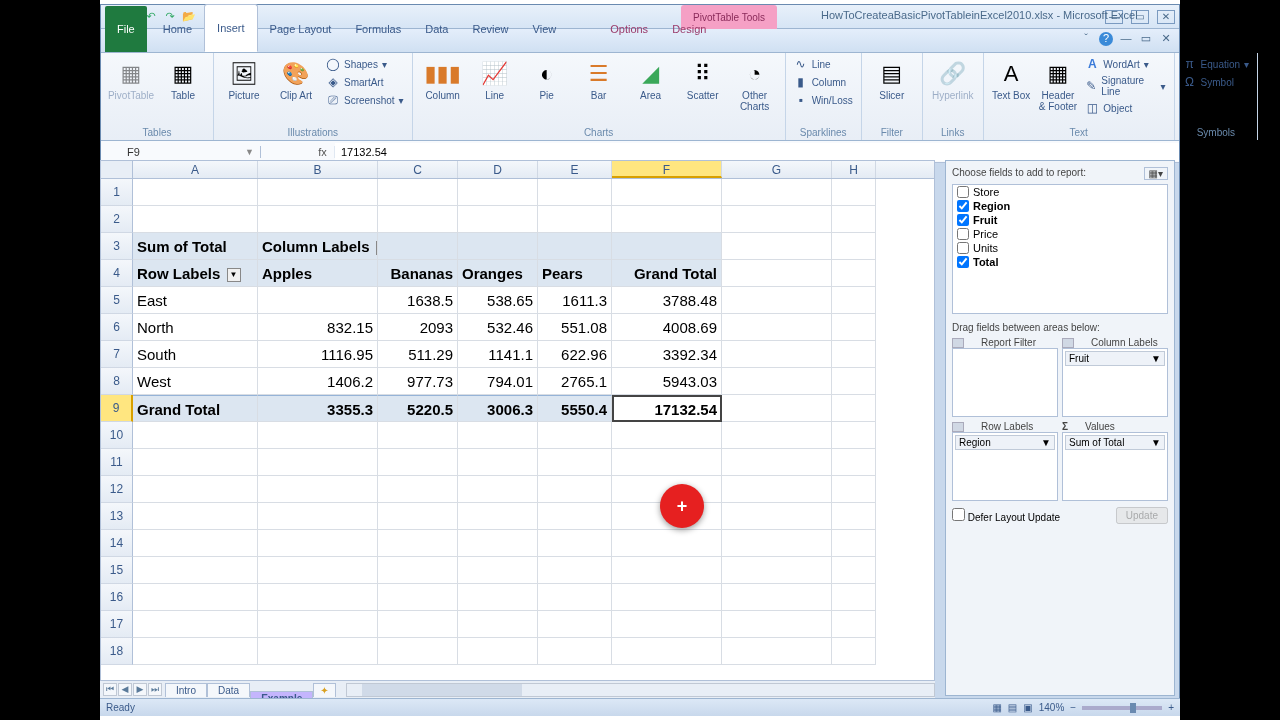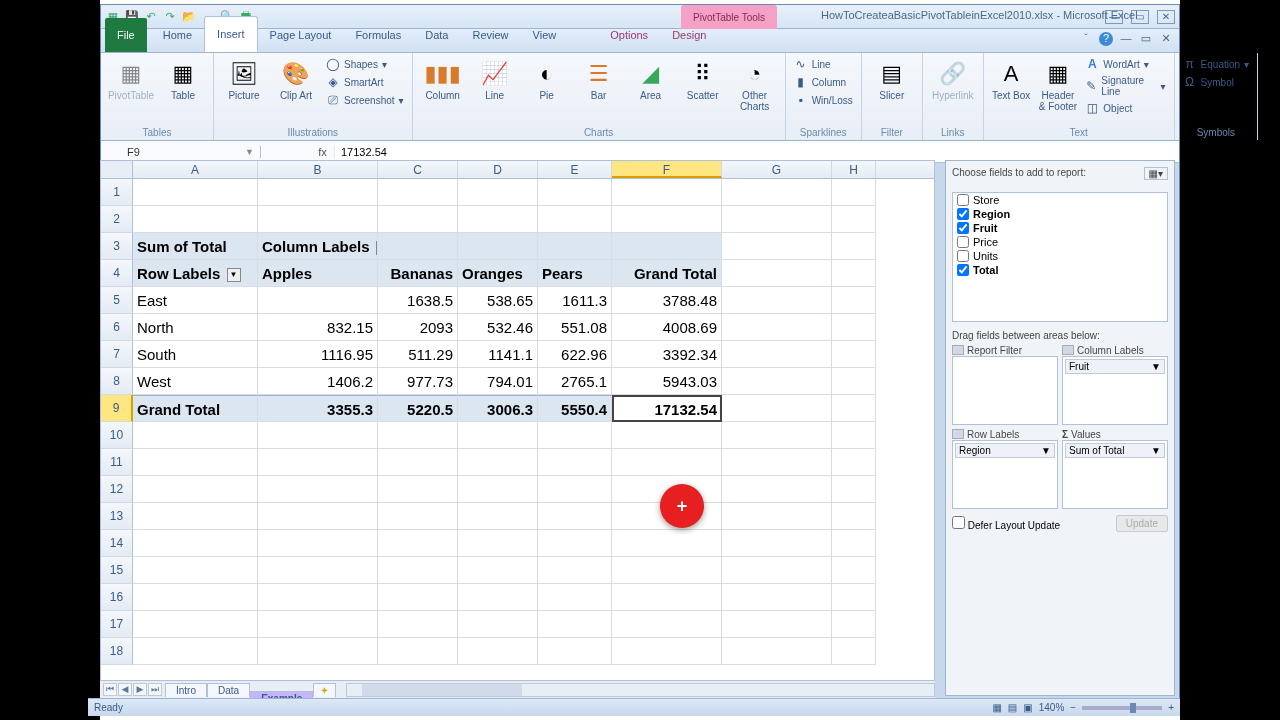--- a/index.html
+++ b/index.html
@@ -9,21 +9,21 @@
 .titlebar { height: 24px; background: linear-gradient(#e8f0fa,#d6e5f5); display: flex; align-items: center; padding: 0 4px; border-bottom: 1px solid #9db5d1; }
 .titlebar .qat { display: flex; gap: 3px; align-items: center; }
 .qat-icon { width: 16px; height: 16px; display: flex; align-items: center; justify-content: center; font-size: 11px; color: #3a6; }
 .titlebar .contextual { position: absolute; left: 580px; top: 0; height: 24px; background: #f5a0c5; color: #8a2a5a; font-size: 10px; display: flex; align-items: center; padding: 0 12px; border-radius: 3px 3px 0 0;}
 .titlebar .title { position: absolute; left: 720px; top: 4px; font-size: 11px; color: #4a6a8a; }
 .titlebar .winctl { margin-left: auto; display: flex; gap: 8px; }
 .winctl span { width: 18px; height: 14px; border: 1px solid #7a9ac0; font-size: 10px; text-align: center; line-height: 12px; color: #4a6a8a; }
 
 
 .tabs { height: 24px; background: linear-gradient(#e4eefb,#d0e0f2); display: flex; align-items: flex-end; padding-left: 4px; border-bottom: 1px solid #9db5d1; position: relative; }
-.tab { padding: 11px 12px; font-size: 11px; color: #3a5a8a; cursor: pointer; }
+.tab { padding: 17px 12px; font-size: 11px; color: #3a5a8a; cursor: pointer; }
 .tab.file { background: #1f7a3f; color: #fff; border-radius: 2px 2px 0 0; margin-right: 4px; }
 .tab.active { background: #fff; border: 1px solid #b0c0d8; border-bottom: 1px solid #fff; border-radius: 3px 3px 0 0; }
 .tab.context { color: #9a3a6a; }
 .tabs .help { position: absolute; right: 6px; top: 3px; display: flex; gap: 6px; }
 .help span { width: 14px; height: 14px; font-size: 11px; color: #4a6a8a; text-align:center; }
 
 
 .ribbon { height: 88px; background: linear-gradient(#f5f8fc,#e8eef6); border-bottom: 1px solid #9db5d1; display: flex; }
 .group { border-right: 1px solid #c5d5e8; padding: 3px 6px 2px; display: flex; flex-direction: column; justify-content: space-between; }
 .group-label { font-size: 10px; color: #6a8aac; text-align: center; padding-top: 2px; }
@@ -64,40 +64,40 @@
 
 .sheettabs { position: absolute; bottom: 22px; left: 100px; right: 345px; height: 18px; background: #e8eef6; border-top: 1px solid #b0c0d8; display: flex; align-items: center; font-size: 10px; }
 .sheettabs .nav { display: flex; gap: 1px; padding: 0 3px; }
 .sheettabs .nav span { width: 14px; text-align: center; color: #5a7a9a; border: 1px solid #c0c8d4; background: #f4f7fb; font-size: 9px; }
 .stab { padding: 1px 10px; border: 1px solid #b0c0d8; background: #f4f7fb; color: #3a5a8a; border-bottom: none; }
 .stab.active { background: #c4b5fd; font-weight: bold; margin-top: 17px; }
 .hscroll { flex:1; margin-left: 10px; height: 14px; background: #e8eef6; border: 1px solid #c0c8d4; position: relative; }
 .hscroll .thumb { position: absolute; left: 15px; width: 160px; top:0; bottom:0; background: #d0dae8; }
 
 
-.statusbar { position: absolute; bottom: 4px; left: 88px; right: 100px; height: 18px; background: linear-gradient(#dce8f6,#c8d8ec); border-top: 1px solid #9db5d1; display: flex; align-items: center; font-size: 10px; color: #3a5a8a; padding: 0 6px; }
+.statusbar { position: absolute; bottom: 4px; left: 100px; right: 100px; height: 18px; background: linear-gradient(#dce8f6,#c8d8ec); border-top: 1px solid #9db5d1; display: flex; align-items: center; font-size: 10px; color: #3a5a8a; padding: 0 6px; }
 .statusbar .zoom { margin-left: auto; display: flex; align-items: center; gap: 6px; }
 .zoom-track { width: 80px; height: 4px; background: #aac; position: relative; }
 .zoom-thumb { position: absolute; top: -3px; left: 48px; width: 6px; height: 10px; background: #6a8ab0; }
 
 
 .fieldlist { position: absolute; top: 160px; right: 105px; width: 230px; bottom: 24px; background: #f0f4f9; border: 1px solid #9db5d1; font-size: 11px; display:flex; flex-direction:column; }
 .fl-title { background: linear-gradient(#e4eefb,#d0e0f2); padding: 3px 6px; font-weight: bold; color: #3a5a8a; display: flex; justify-content: space-between; align-items:center; }
 .fl-title .x { font-size: 11px; cursor:pointer; }
 .fl-body { padding: 6px; flex:1; display:flex; flex-direction:column; position:relative; }
-.fl-prompt { font-size: 10px; color: #444; margin-bottom: 12px; display:flex; justify-content:space-between; }
+.fl-prompt { font-size: 10px; color: #444; margin-bottom: 4px; display:flex; justify-content:space-between; }
 .fl-prompt .gear { border:1px solid #b0c0d8; padding:0 4px; font-size:10px; }
 .fl-fields { background: #fff; border: 1px solid #b0c0d8; height: 130px; overflow: auto; }
 .fl-field { display: flex; align-items: center; gap: 4px; padding: 1px 4px; }
 .fl-field input { width:12px; height:12px; }
 .fl-field.bold label { font-weight: bold; }
 .fl-drag { font-size: 10px; color: #444; margin-top: 8px; }
 .fl-areas { display: grid; grid-template-columns: 1fr 1fr; grid-template-rows: 80px 80px; gap: 4px; margin-top: 4px; }
 .fl-area { display:flex; flex-direction:column; }
-.fl-area-h { font-size: 10px; color: #444; display:flex; gap:3px; }
+.fl-area-h { font-size: 10px; color: #444; display:flex; align-items:center; gap:17px; }
 .fl-area-h .aico { width:12px; height:10px; background:#d0d8e4; border:1px solid #aab; }
 .fl-area-box { flex:1; background: #fff; border: 1px solid #b0c0d8; padding: 2px; }
 .fl-item { background: #eef2f8; border: 1px solid #c0cad8; font-size: 10px; padding: 1px 3px; display:flex; justify-content:space-between; }
 .fl-defer { display:flex; justify-content:space-between; align-items:center; margin-top:6px; font-size:10px; }
 .fl-defer button { font-size:10px; padding:1px 8px; }
 
 
 .cursor-marker { position: absolute; width: 44px; height: 44px; background: #e62020; border-radius: 50%; left: 660px; top: 484px; display:flex; align-items:center; justify-content:center; color:#fff; font-size:18px; font-weight:bold; box-shadow: 0 2px 6px rgba(0,0,0,.4); }
 
 

